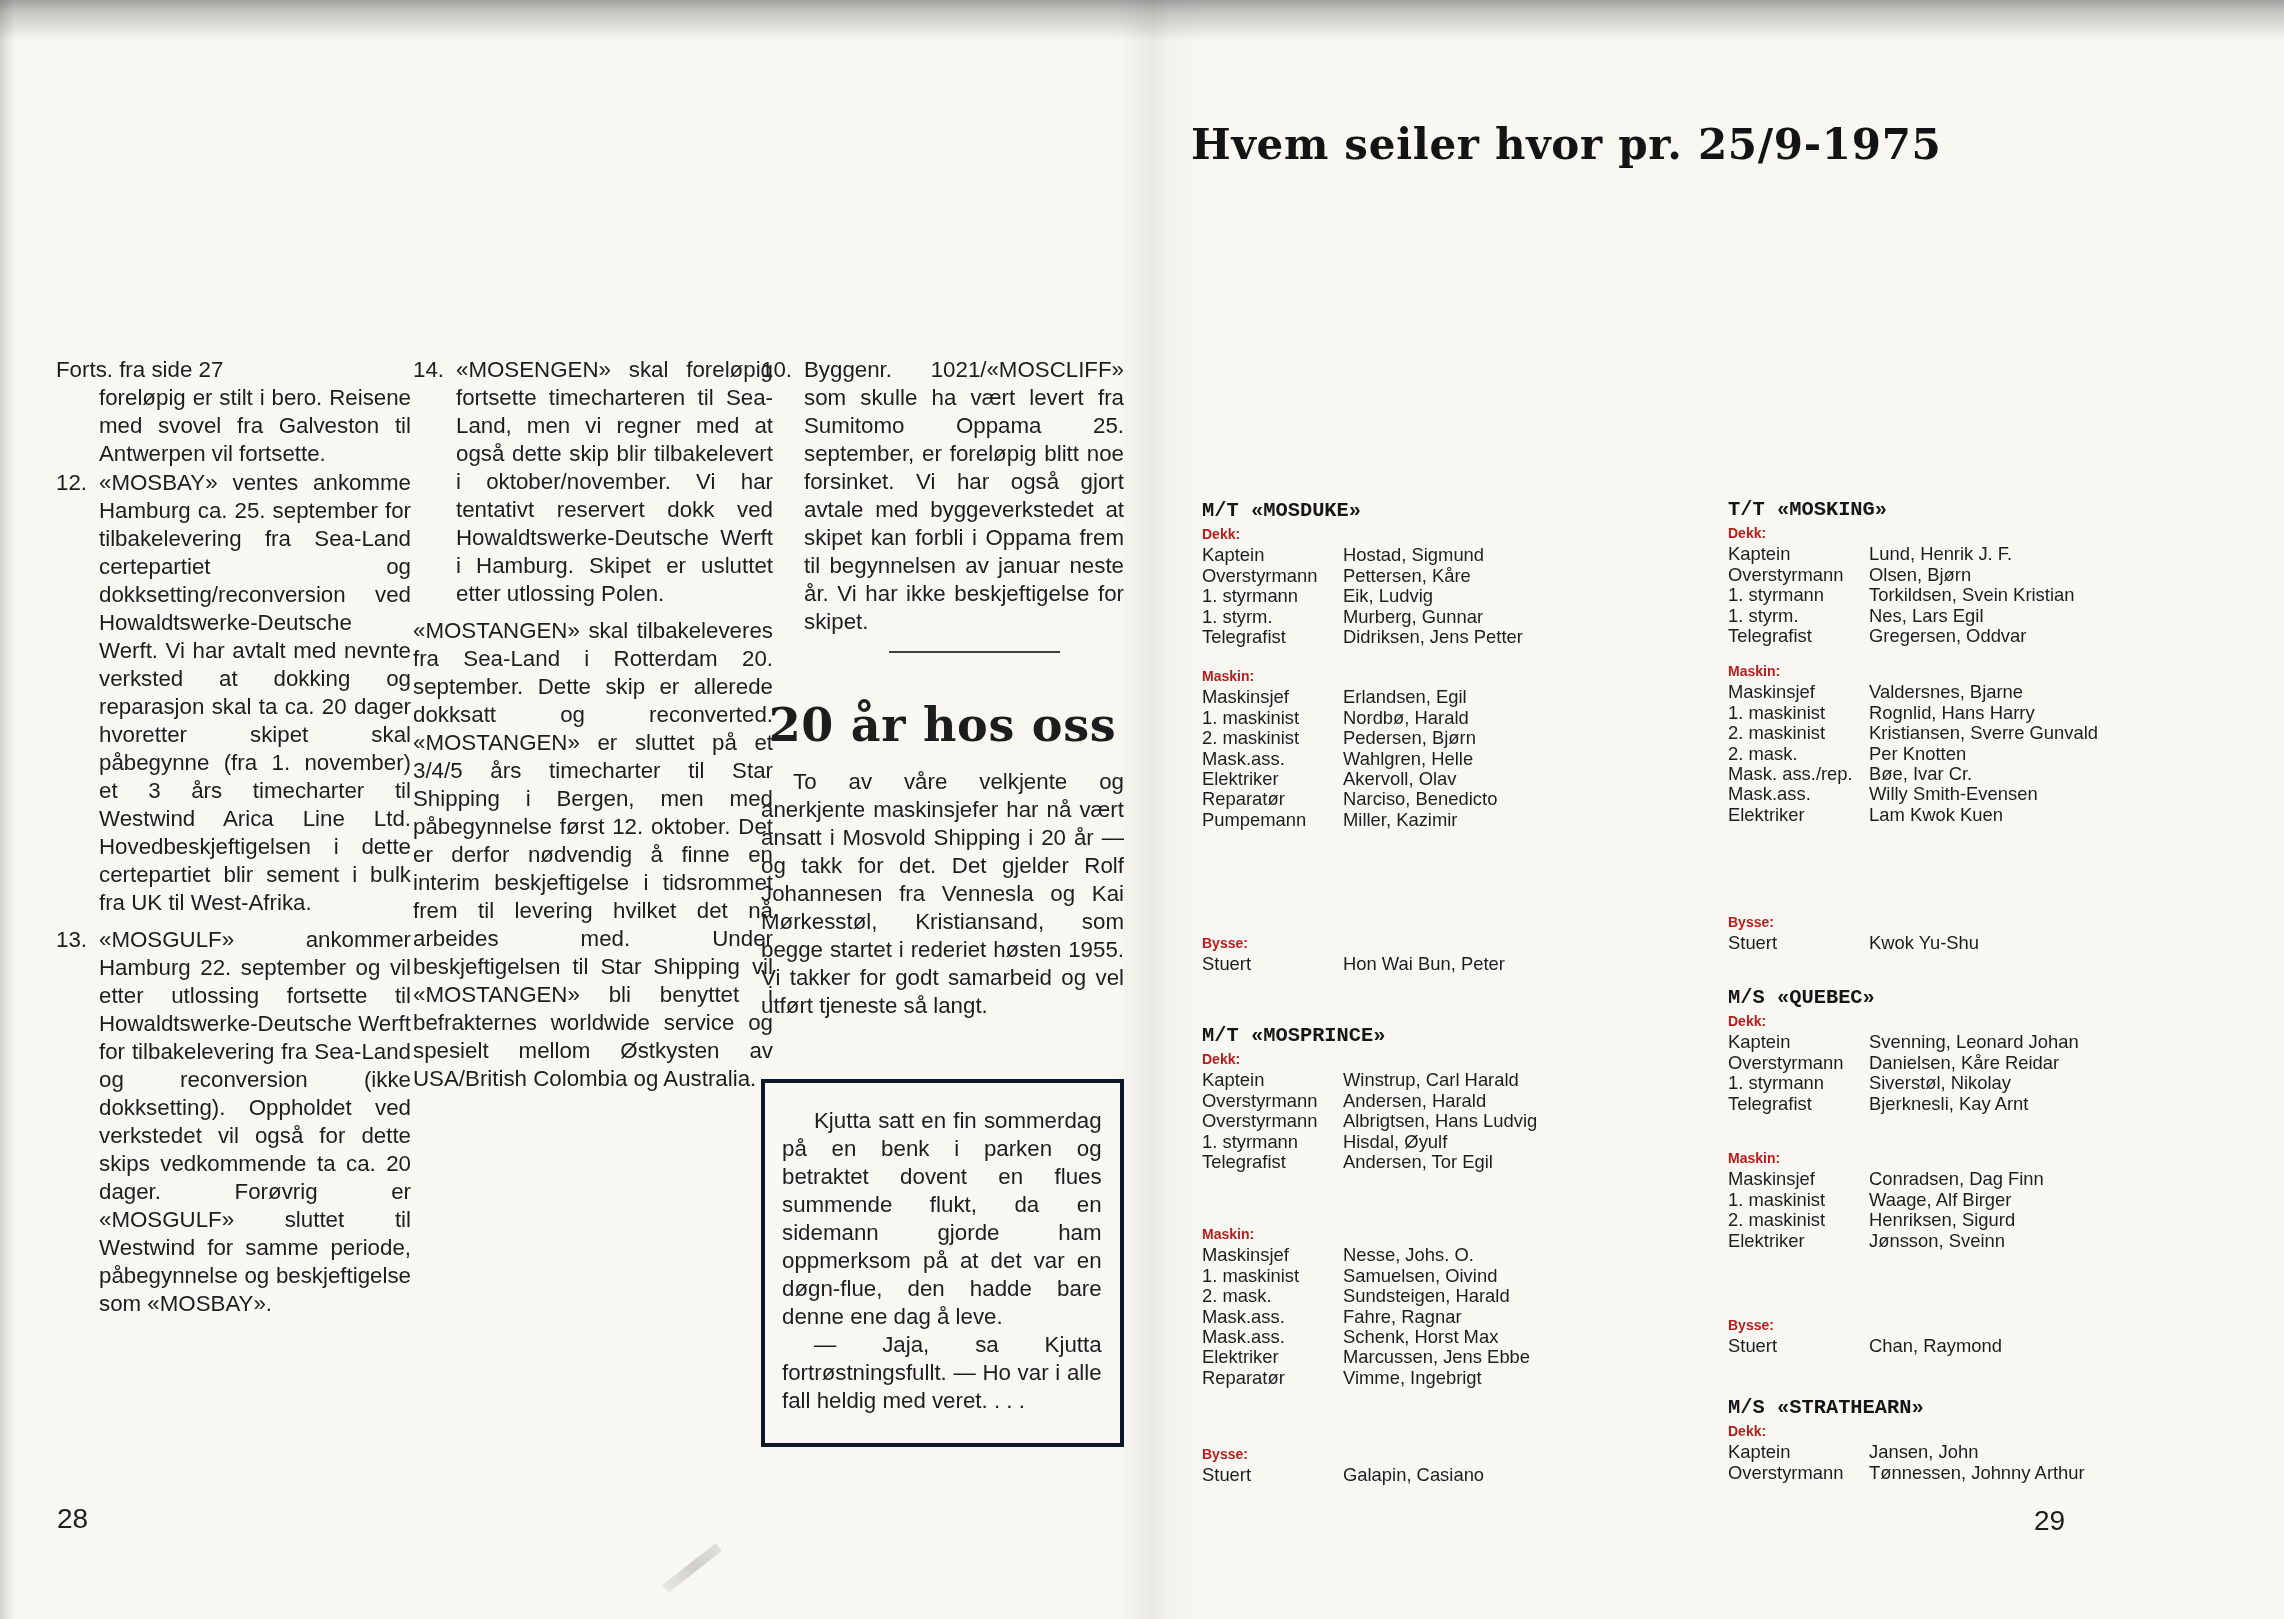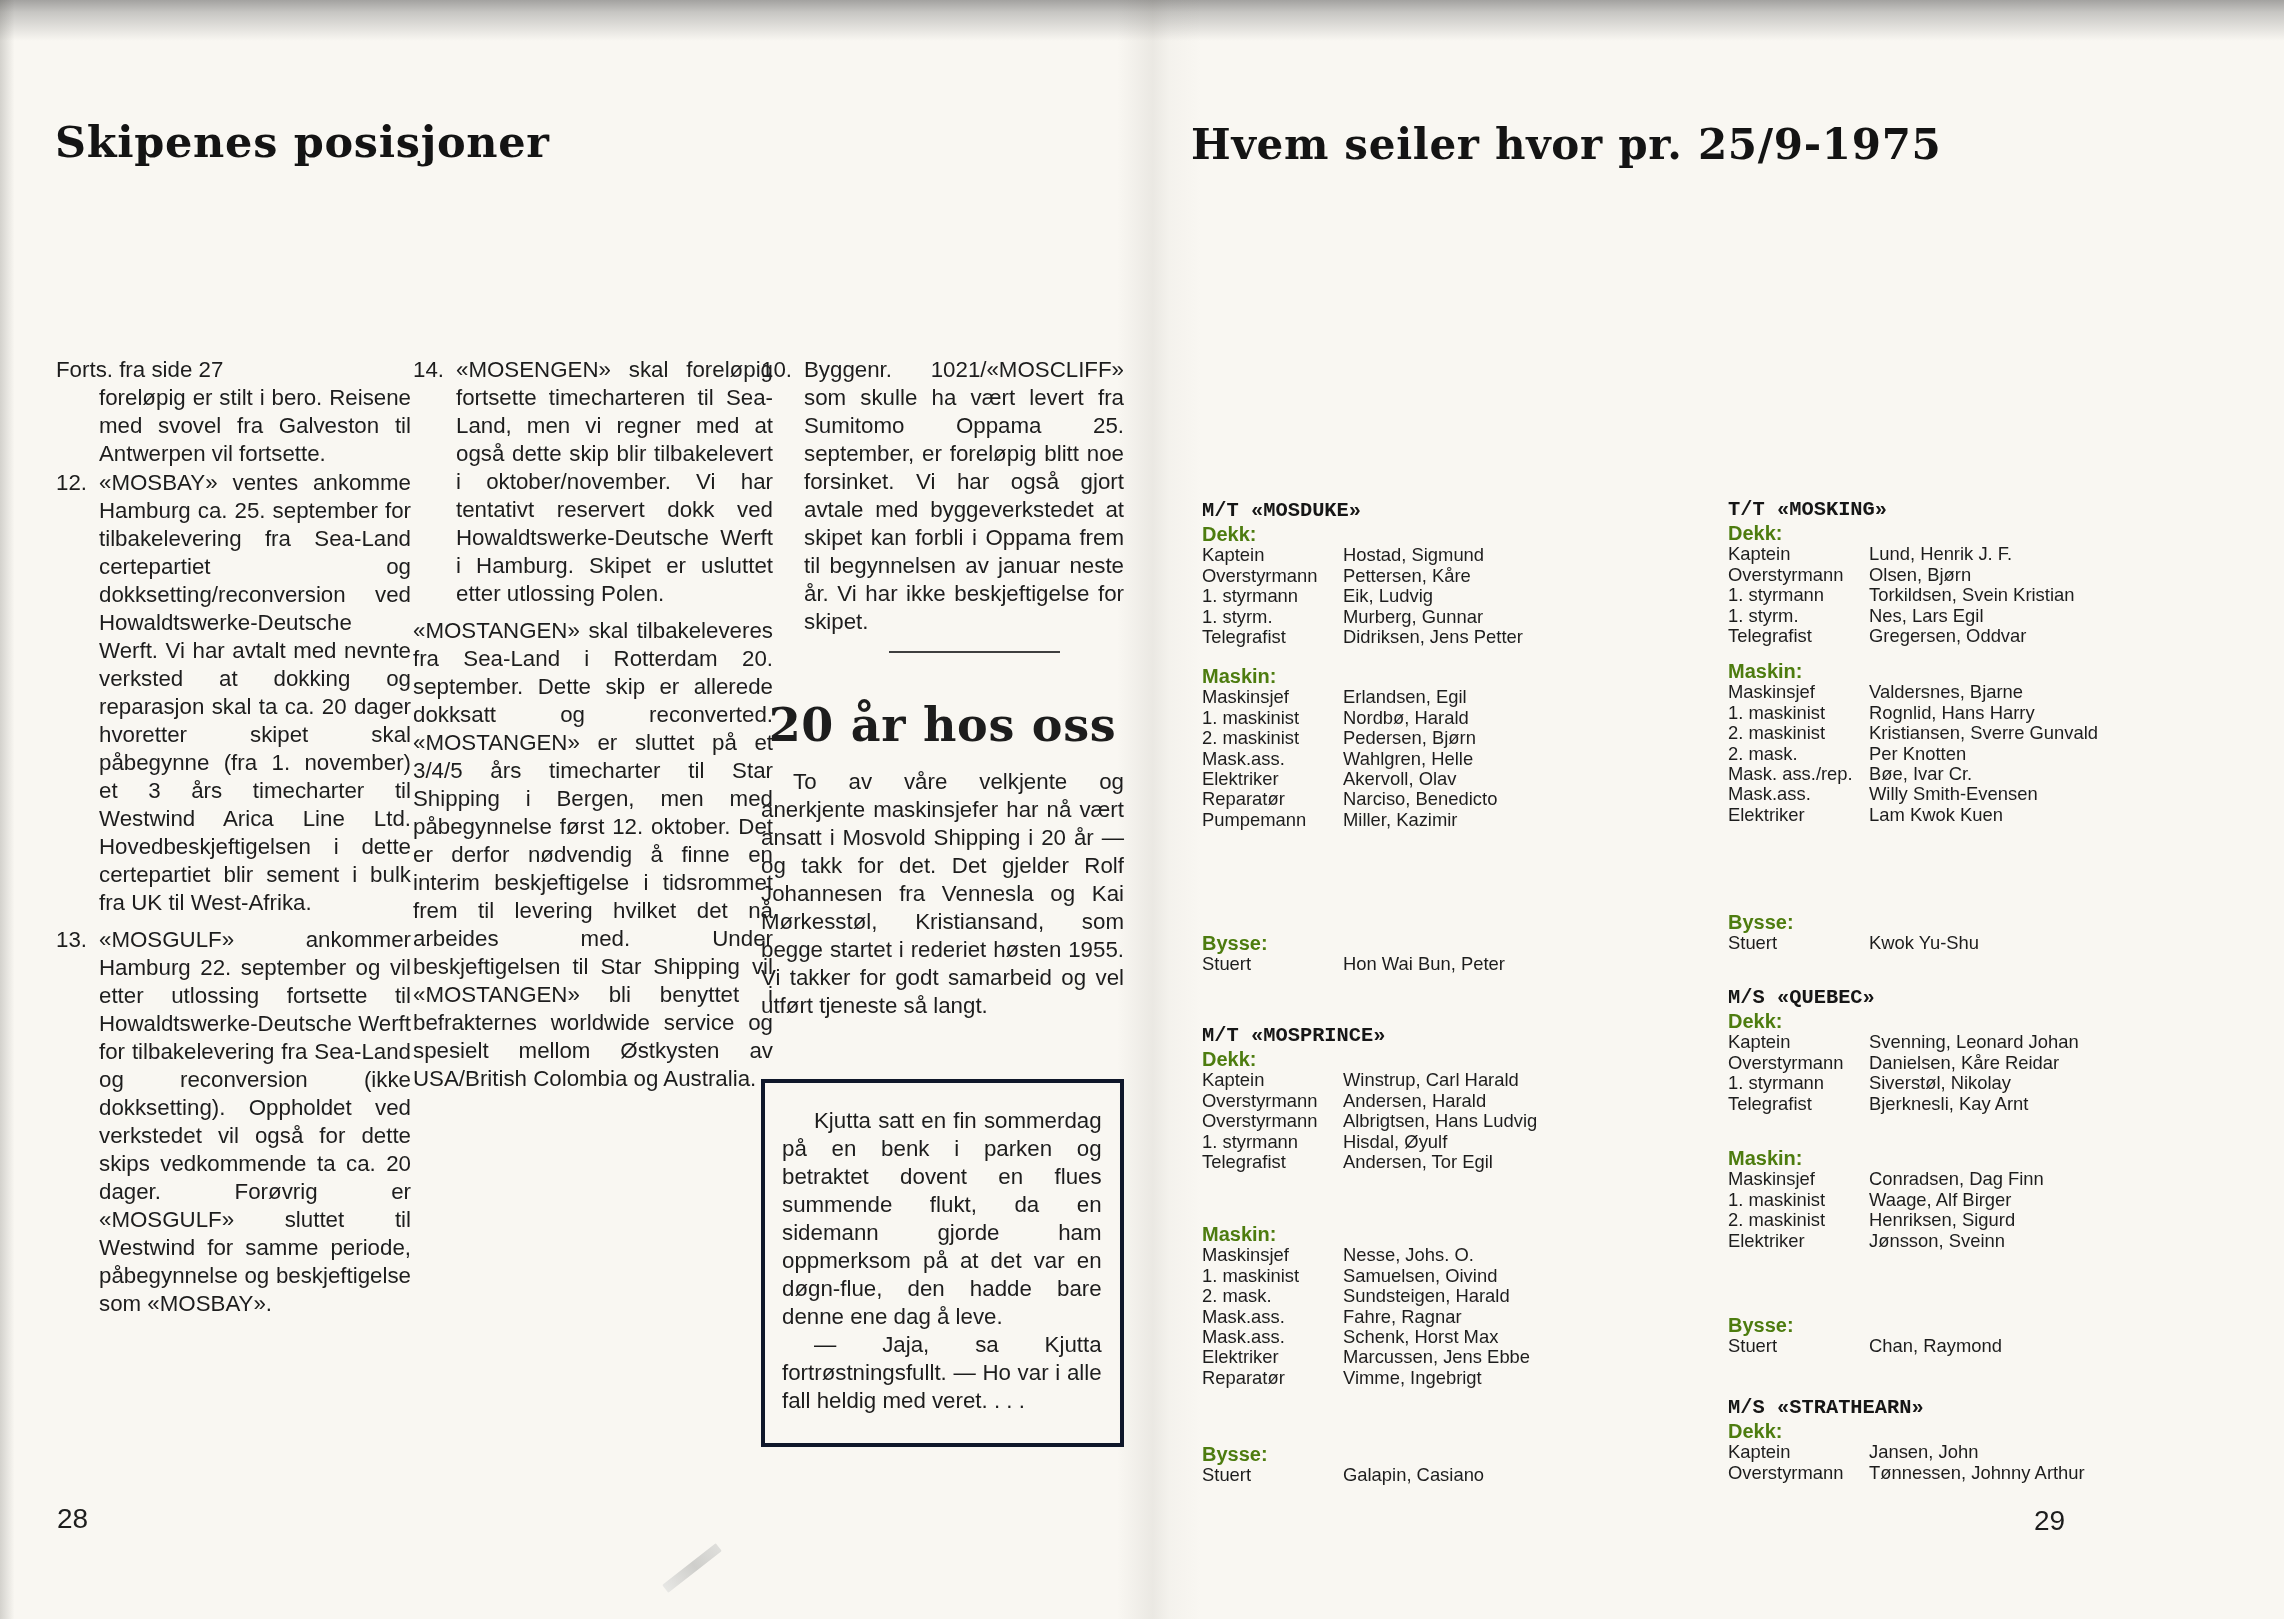--- a/index.html
+++ b/index.html
@@ -43,39 +43,38 @@
     letter-spacing:0.7px;line-height:1;margin:49px 0 20px 0;text-align:center;white-space:nowrap;}
   #jubilee-text{text-indent:32px;margin:0;}
   .anecdote{border:4px solid #0f172a;margin-top:59px;padding:24px 18.4px 28px 17px;}
   .anecdote p{margin:0;text-indent:32px;}
 
   
   .crew{position:absolute;font-size:18.4px;line-height:20.4px;color:#1d1d1d;}
   .colA{left:1202px;width:506px;}
   .colB{left:1728px;width:526px;}
   .ship-name{font-size:20.4px;font-weight:bold;line-height:24px;color:#161616;font-family:Liberation Mono, monospace;}
-  .sec-label{font-size:20px;font-weight:bold;line-height:22.3px;color:#4d7c0f;}
+  .sec-label{font-size:14px;font-weight:bold;line-height:22.3px;color:#b91c1c;}
   .crew-row{display:flex;}
   .crew-row .role{flex:0 0 141px;}
   .crew-row .cname{flex:1;}
 
   .page-num{position:absolute;font-size:28px;color:#1d1d1d;}
   #pn28{left:57px;top:1503px;}
   #pn29{left:2034px;top:1505px;}
 </style>
 </head>
 <body>
 
 <div class="spread">
 
   <div class="scan-top"></div>
   <div class="scan-left"></div>
   <div class="fold"></div>
 
-  <h1 class="headline" id="left-title">Skipenes posisjoner</h1>
 
   <div class="textcol" id="col1">
     <div class="contnote">Forts. fra side 27</div>
     <div class="indent-block">foreløpig er stilt i bero. Reisene med svovel fra Galveston til Antwerpen vil fortsette.</div>
     <div class="hang">
       <span class="num">12.</span>
       <div class="itext">«MOSBAY» ventes ankomme Hamburg ca. 25. september for tilbakelevering fra Sea-Land certepartiet og dokksetting/reconversion ved Howaldtswerke-Deutsche Werft. Vi har avtalt med nevnte verksted at dokking og reparasjon skal ta ca. 20 dager hvoretter skipet skal påbegynne (fra 1. november) et 3 års timecharter til Westwind Arica Line Ltd. Hovedbeskjeftigelsen i dette certepartiet blir sement i bulk fra UK til West-Afrika.</div>
     </div>
     <div class="hang">
       <span class="num">13.</span>

